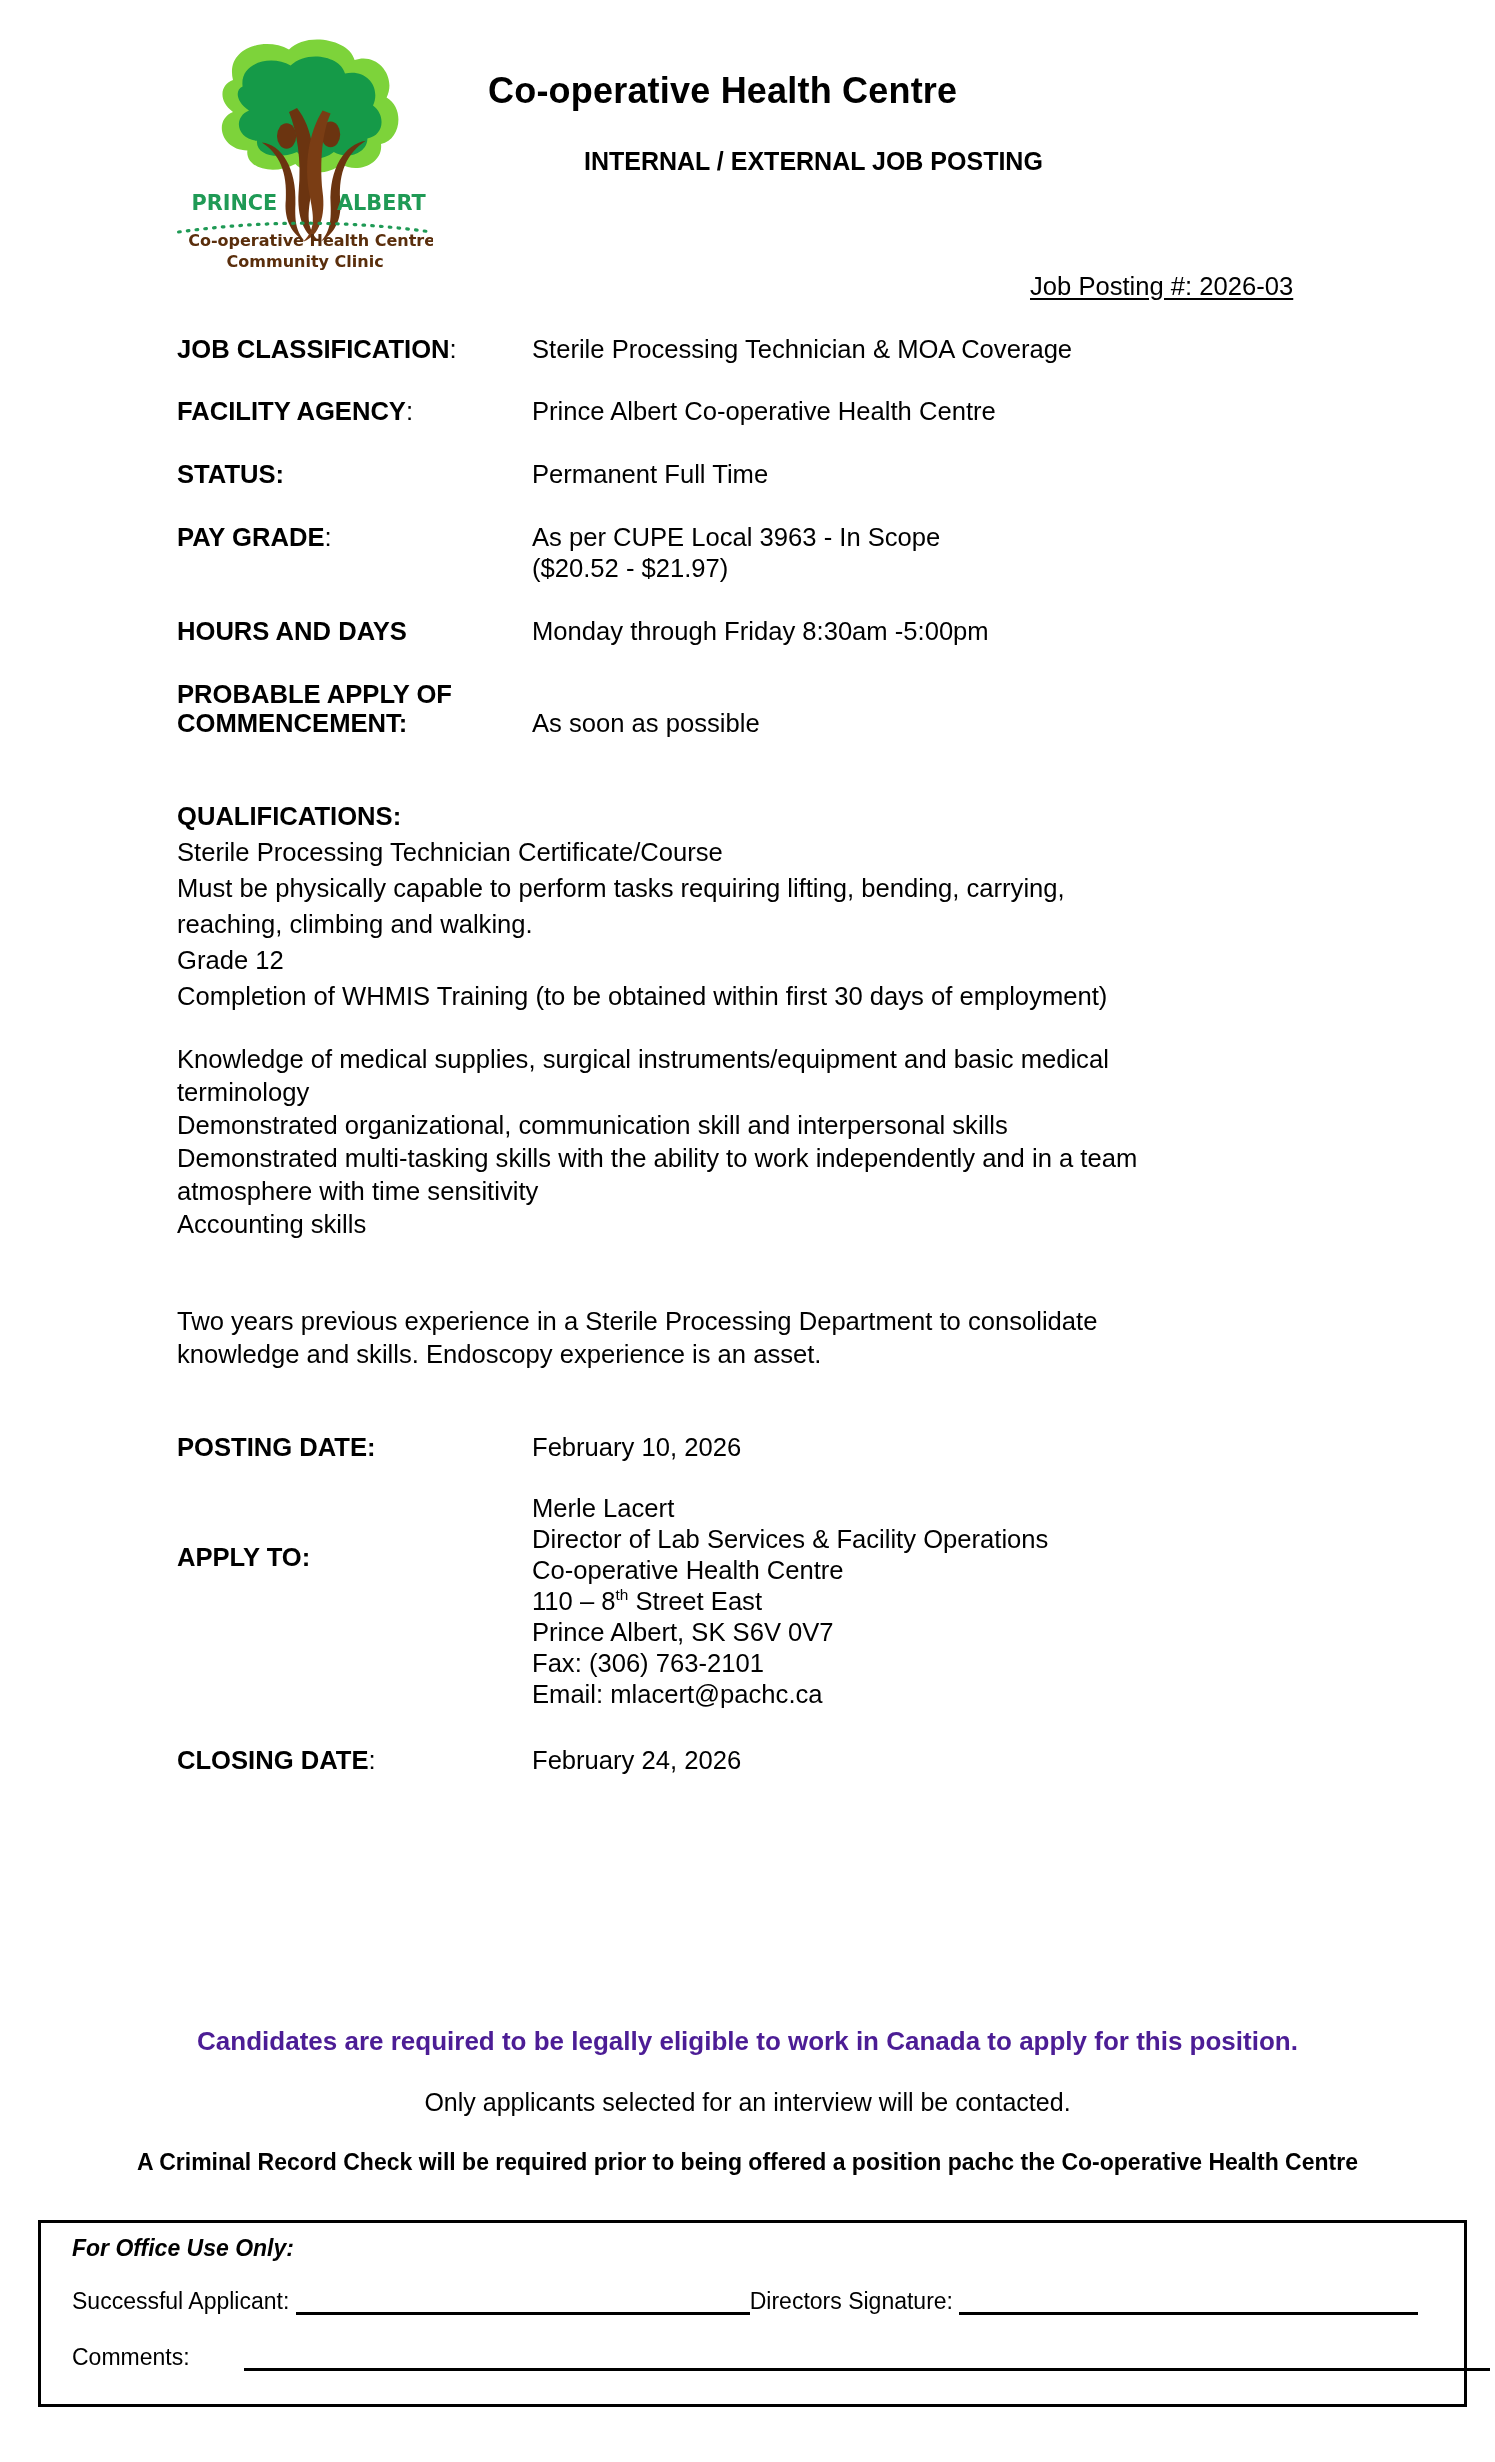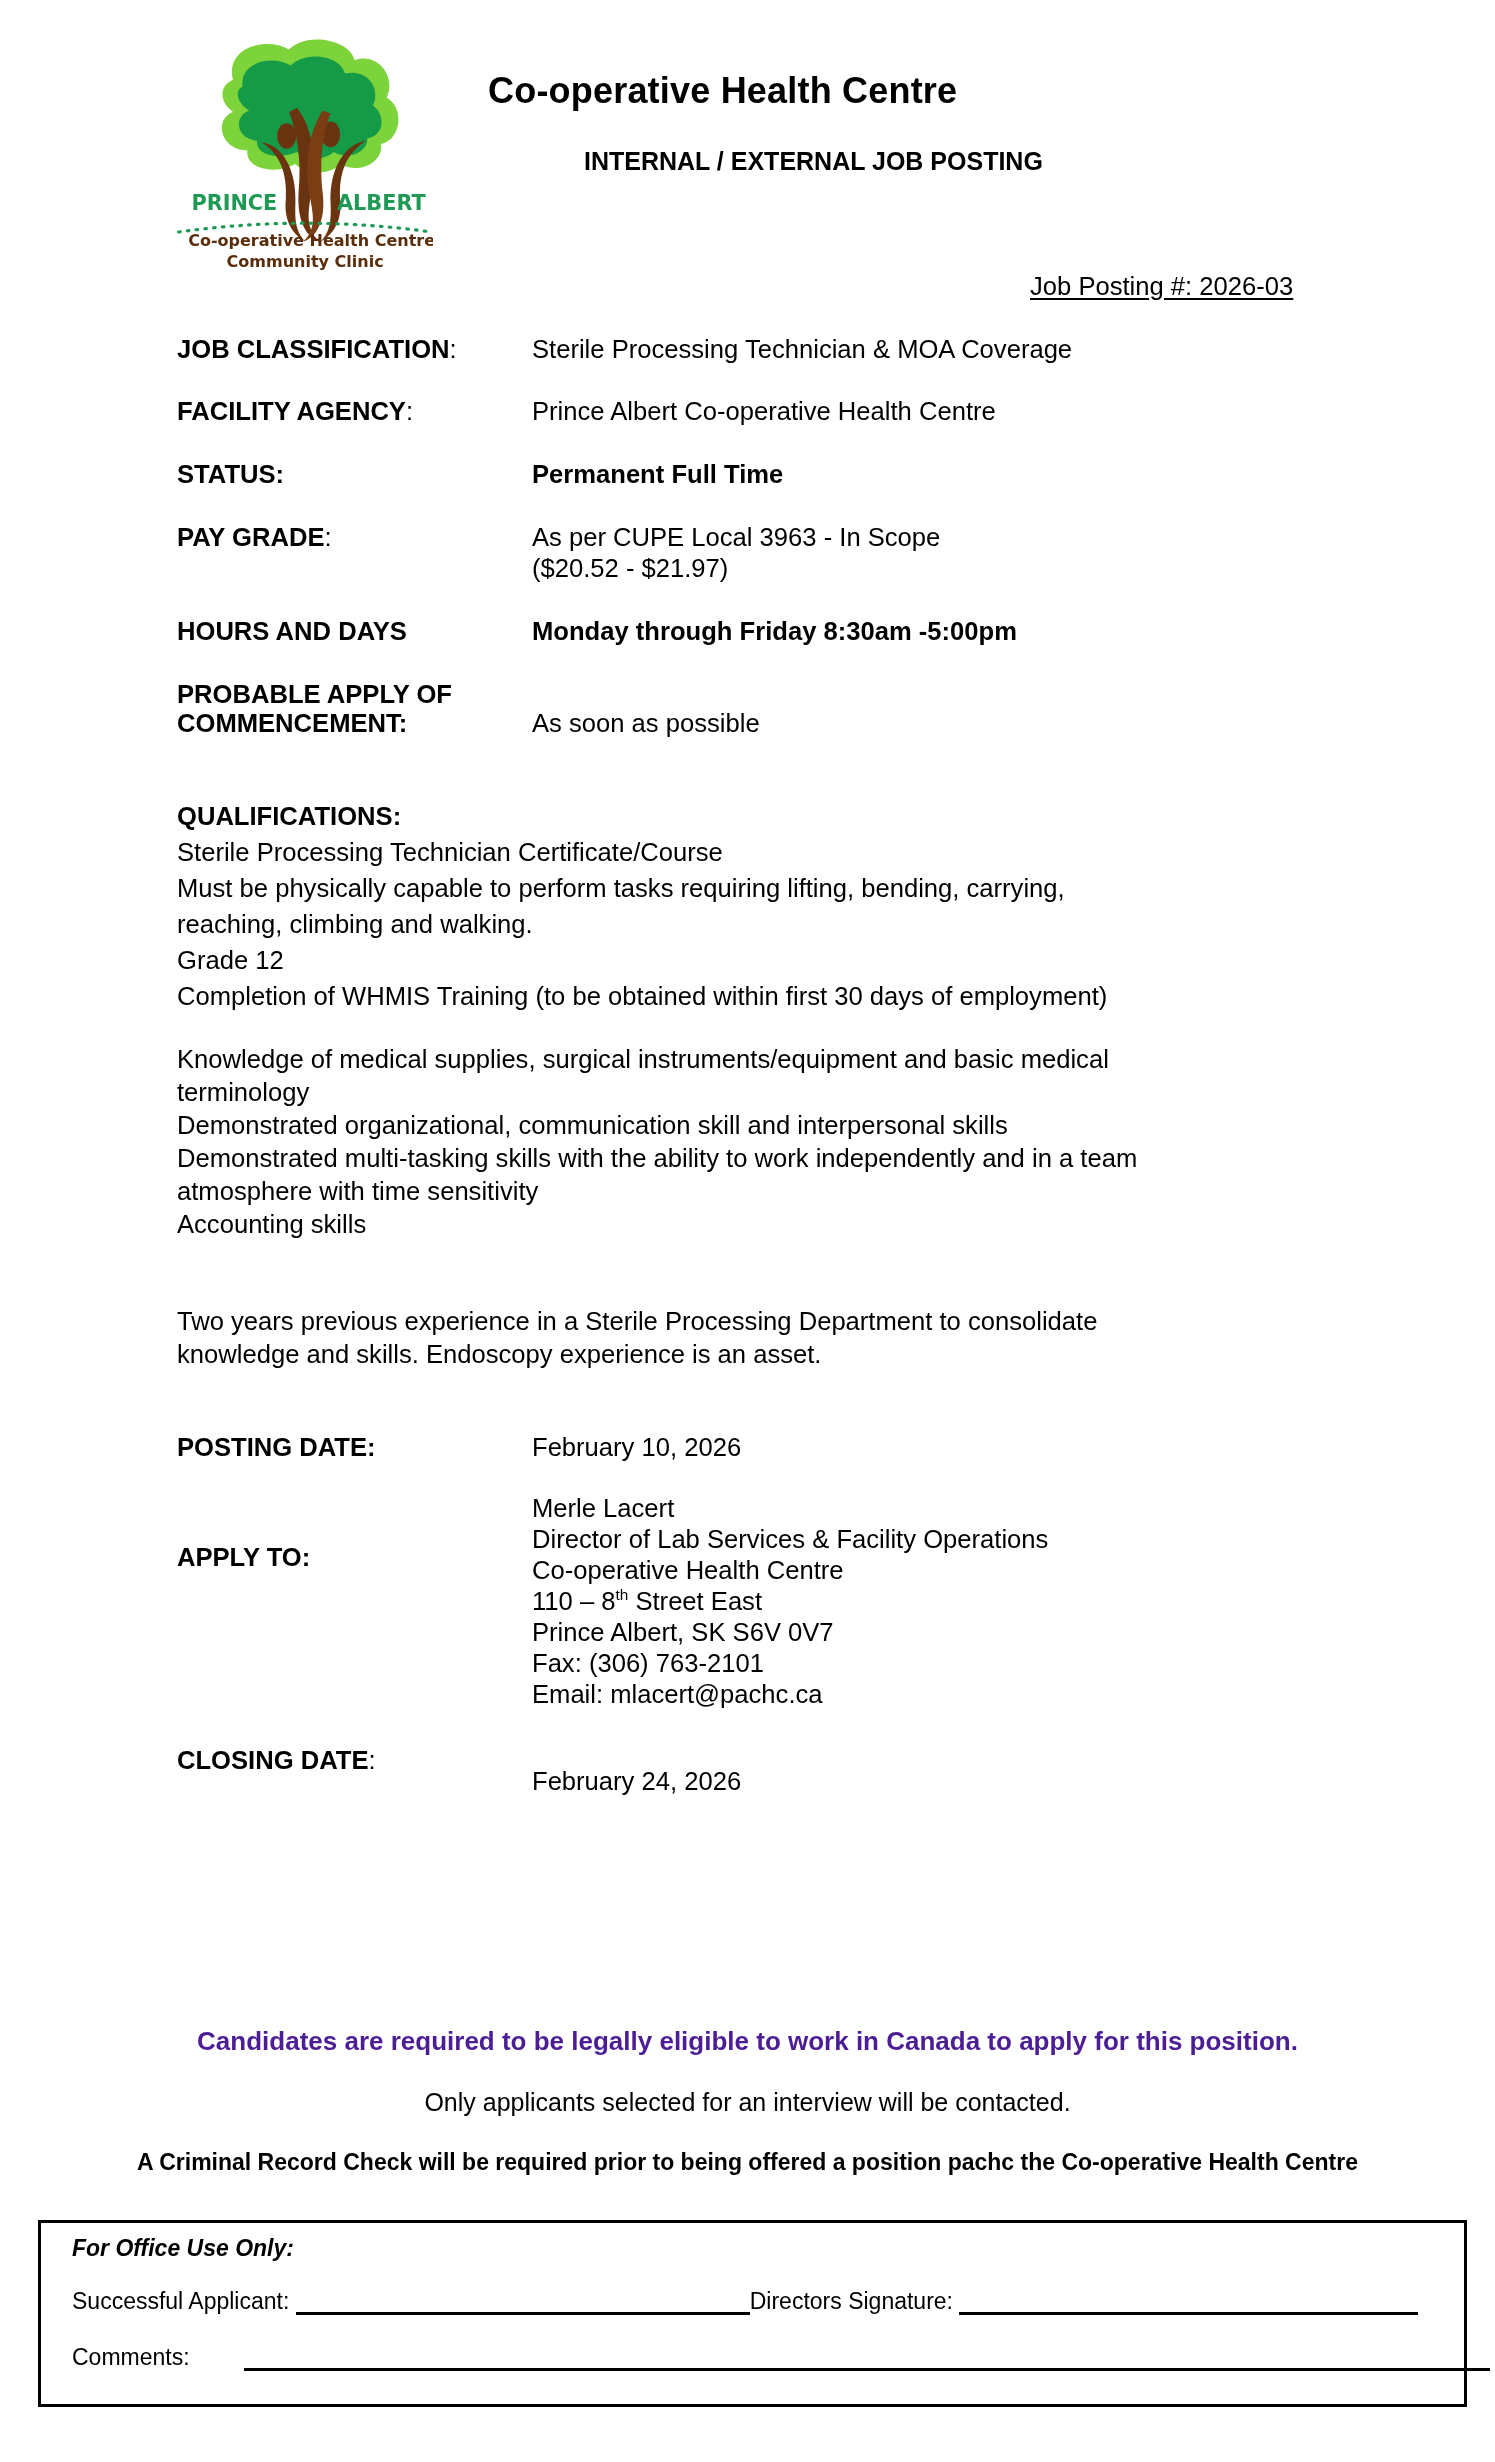--- a/index.html
+++ b/index.html
@@ -8,21 +8,21 @@
     font-family: "Liberation Sans", sans-serif; color: #000;
   }
   .abs { position: absolute; }
   .logo { left: 177px; top: 32px; width: 256px; height: 240px; }
   .title { left: 488px; top: 70px; font-size: 36px; font-weight: bold; white-space: nowrap; letter-spacing: 0.2px; }
   .subtitle { left: 584px; top: 147px; font-size: 25px; font-weight: bold; white-space: nowrap; }
   .posting-no { left: 1030px; top: 272px; font-size: 25.6px; text-decoration: underline; text-underline-offset: 3.2px; white-space: nowrap; }
   .lbl { left: 177px; font-size: 25.6px; font-weight: bold; white-space: nowrap; line-height: 32px; }
   .lbl .colon-light { font-weight: normal; }
   .val { left: 532px; font-size: 25.6px; white-space: nowrap; line-height: 32px; }
-  .val.bold { font-weight: bold; }
+  .val.bold { font-weight: normal; }
   .section { left: 177px; width: 1159px; font-size: 25.6px; }
   .section .hdr { font-weight: bold; line-height: 35px; }
   .section .line { line-height: 36px; white-space: nowrap; }
   .knowledge .line { line-height: 33px; }
   .experience .hdr { font-size: 30px; line-height: 35px; }
   .experience .line { line-height: 33px; }
   .apply-lines div { line-height: 31px; white-space: nowrap; }
   sup { font-size: 60%; line-height: 0; }
   .notice { left: 0; width: 1495px; text-align: center; white-space: nowrap; }
   .notice-1 { top: 2026px; font-size: 26px; font-weight: bold; color: #4c1d95; }
@@ -118,21 +118,21 @@
   <div>Merle Lacert</div>
   <div>Director of Lab Services &amp; Facility Operations</div>
   <div>Co-operative Health Centre</div>
   <div><span>110 – 8</span><sup>th</sup><span> Street East</span></div>
   <div>Prince Albert, SK  S6V 0V7</div>
   <div>Fax: (306) 763-2101</div>
   <div>Email: mlacert@pachc.ca</div>
 </div>
 
 <div class="abs lbl" style="top:1744px;"><span>CLOSING DATE</span><span class="colon-light">:</span></div>
-<div class="abs val" style="top:1744px;margin-top:21px;">February 24, 2026</div>
+<div class="abs val" style="top:1744px;">February 24, 2026</div>
 
 <div class="abs notice notice-1">Candidates are required to be legally eligible to work in Canada to apply for this position.</div>
 <div class="abs notice notice-2">Only applicants selected for an interview will be contacted.</div>
 <div class="abs notice notice-3">A Criminal Record Check will be required prior to being offered a position pachc the Co-operative Health Centre</div>
 
 <div class="abs office-box"></div>
 <div class="abs office-title">For Office Use Only:</div>
 
 <div class="abs office-row" style="left:72px; top:2288px;">
   <span>Successful Applicant:</span>

